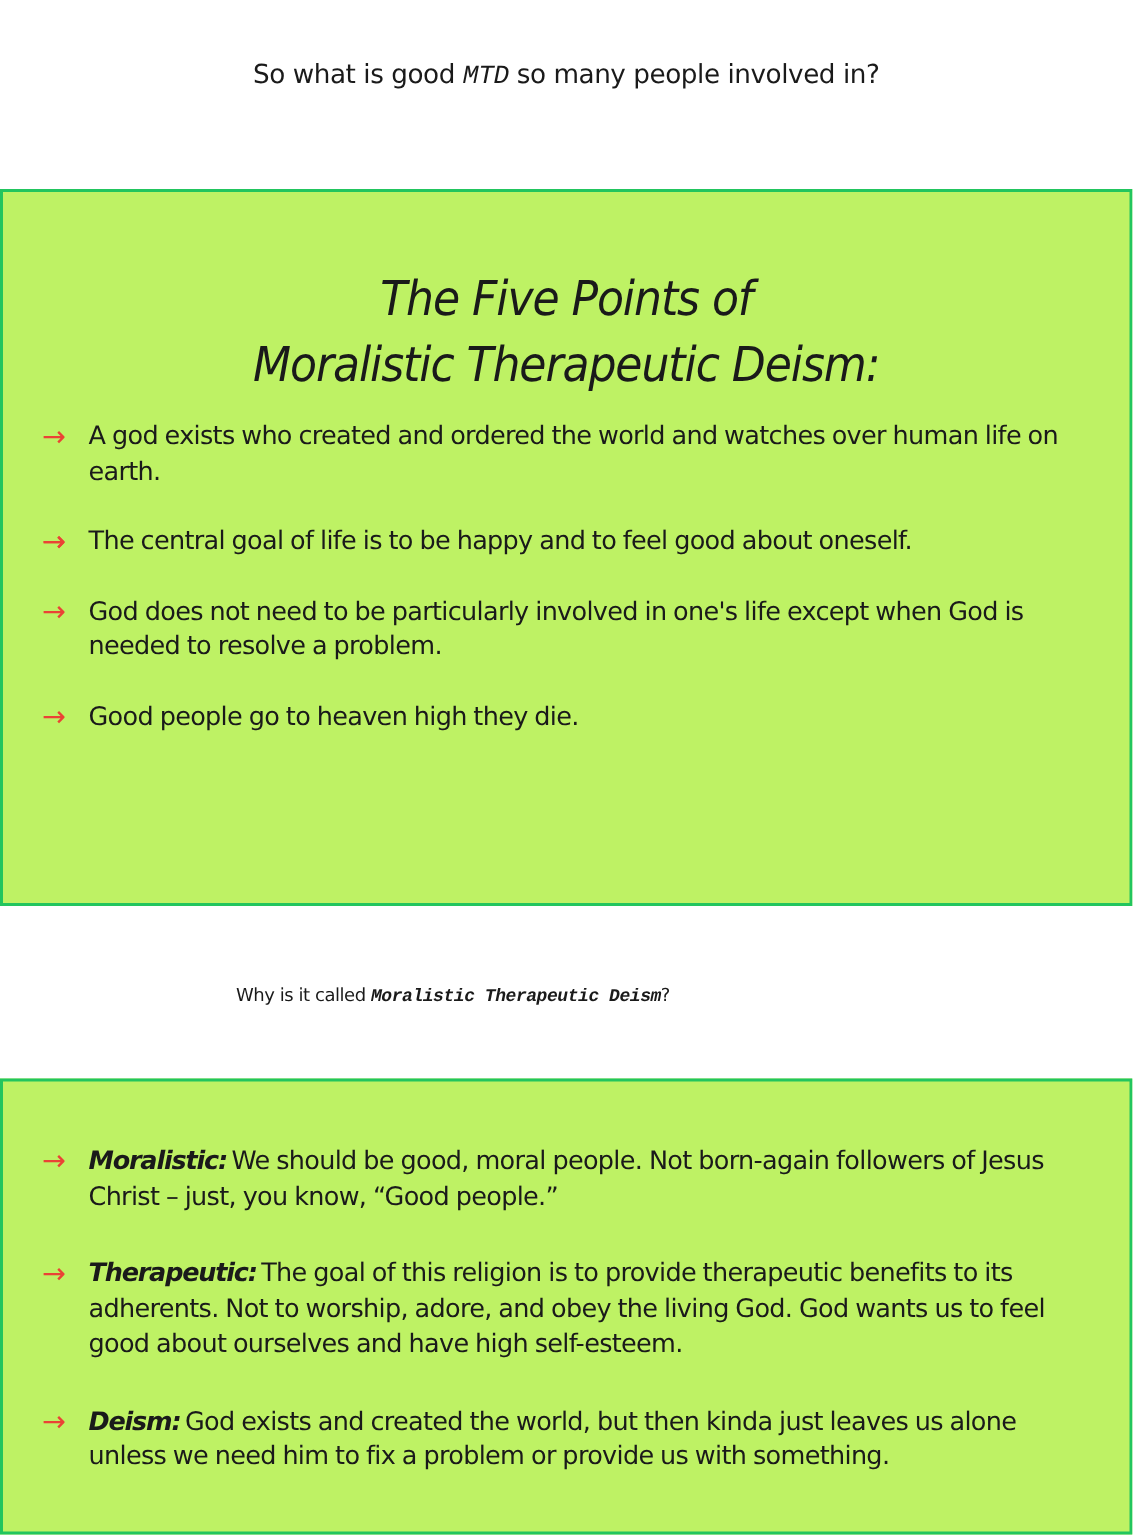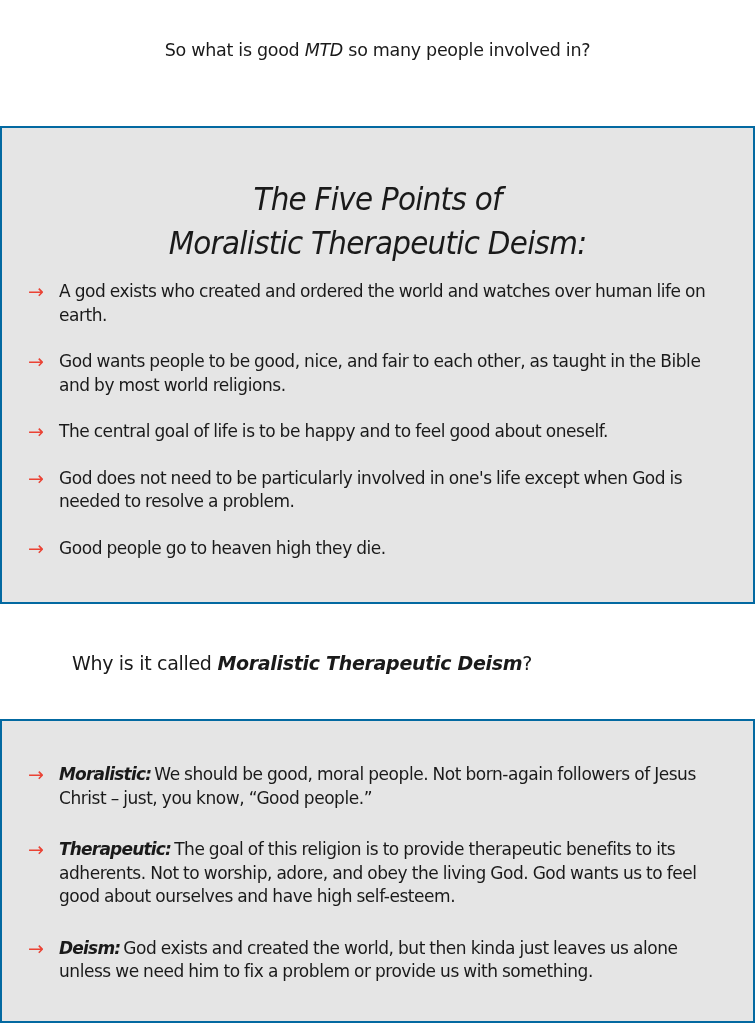--- a/index.html
+++ b/index.html
@@ -20,28 +20,29 @@
     left: 0;
     top: 38px;
     width: 755px;
     text-align: center;
     font-size: 17.5px;
     line-height: 24px;
     letter-spacing: -0.3px;
   }
   .intro em, .subhead em {
     font-style: italic;
+    font-family: Liberation Mono, monospace;
   }
   .box {
     position: absolute;
     left: 0;
     width: 751px;
-    border: 2px solid #0369a1;
+    border: 2px solid #22c55e;
     border-left-width: 2px;
-    background: #e5e5e5;
+    background: #bef264;
     box-sizing: border-box;
   }
   .box1 {
     top: 126px;
     height: 478px;
     width: 755px;
   }
   .box2 {
     top: 719px;
     height: 304px;
@@ -95,21 +96,21 @@
     font-size: 17px;
     letter-spacing: -0.8px;
     margin-right: 3px;
   }
   .subhead {
     position: absolute;
     left: 0;
     top: 651px;
     width: 604px;
     text-align: center;
-    font-size: 19px;
+    font-size: 12px;
     line-height: 24px;
     letter-spacing: -0.3px;
   }
   .subhead em {
     font-weight: bold;
   }
 </style>
 </head>
 <body>
 
@@ -117,21 +118,21 @@
   <div><span>So what is good </span><em>MTD</em><span> so many people involved in?</span></div>
 </div>
 
 <section class="box box1">
   <h1 class="title">
     <div>The Five Points of</div>
     <div>Moralistic Therapeutic Deism:</div>
   </h1>
   <ul class="list">
     <li class="item"><span class="arrow">→</span><span>A god exists who created and ordered the world and watches over human life on earth.</span></li>
-    <li class="item"><span class="arrow">→</span><span>God wants people to be good, nice, and fair to each other, as taught in the Bible and by most world religions.</span></li>
+    <li class="item"><span class="arrow">→</span></li>
     <li class="item"><span class="arrow">→</span><span>The central goal of life is to be happy and to feel good about oneself.</span></li>
     <li class="item"><span class="arrow">→</span><span>God does not need to be particularly involved in one's life except when God is needed to resolve a problem.</span></li>
     <li class="item"><span class="arrow">→</span><span>Good people go to heaven high they die.</span></li>
   </ul>
 </section>
 
 <div class="subhead"><span>Why is it called </span><em>Moralistic Therapeutic Deism</em><span>?</span></div>
 
 <section class="box box2">
   <ul class="list">

